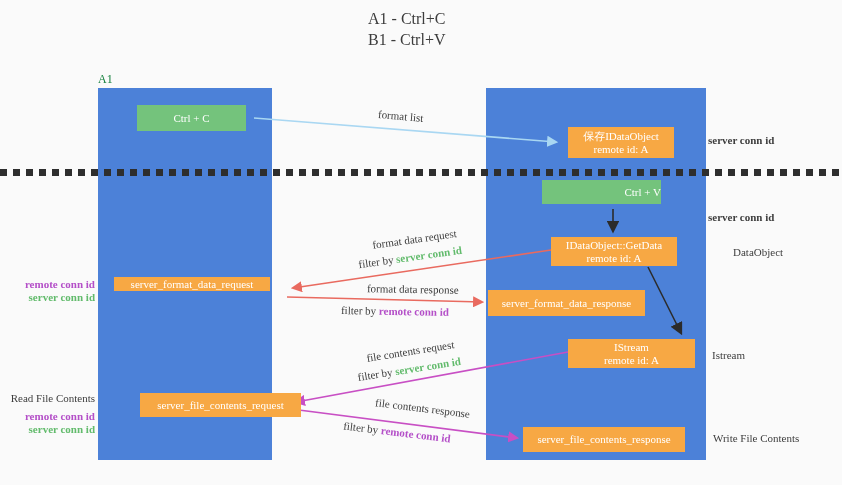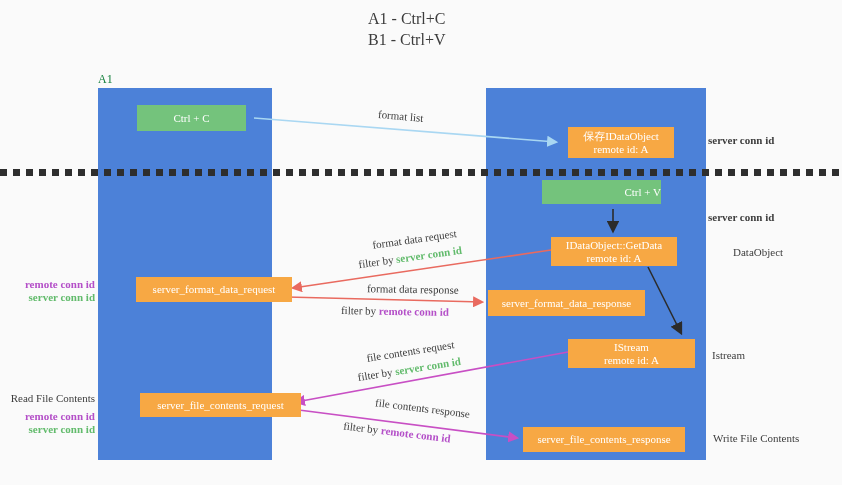--- a/index.html
+++ b/index.html
@@ -83,21 +83,21 @@
 
   <div class="node green" style="left:542px;top:180px;width:119px;height:24px;align-items:flex-end;">
     <span>Ctrl + V</span>
   </div>
 
   <div class="node orange" style="left:551px;top:237px;width:126px;height:29px;">
     <span>IDataObject::GetData</span>
     <span>remote id: A</span>
   </div>
 
-  <div class="node orange" style="left:136px;top:277px;width:156px;height:25px;align-items:center;">
+  <div class="node orange" style="left:114px;top:277px;width:156px;height:14px;align-items:center;">
     <span>server_format_data_request</span>
   </div>
 
   <div class="node orange" style="left:488px;top:290px;width:157px;height:26px;">
     <span>server_format_data_response</span>
   </div>
 
   <div class="node orange" style="left:568px;top:339px;width:127px;height:29px;">
     <span>IStream</span>
     <span>remote id: A</span>

